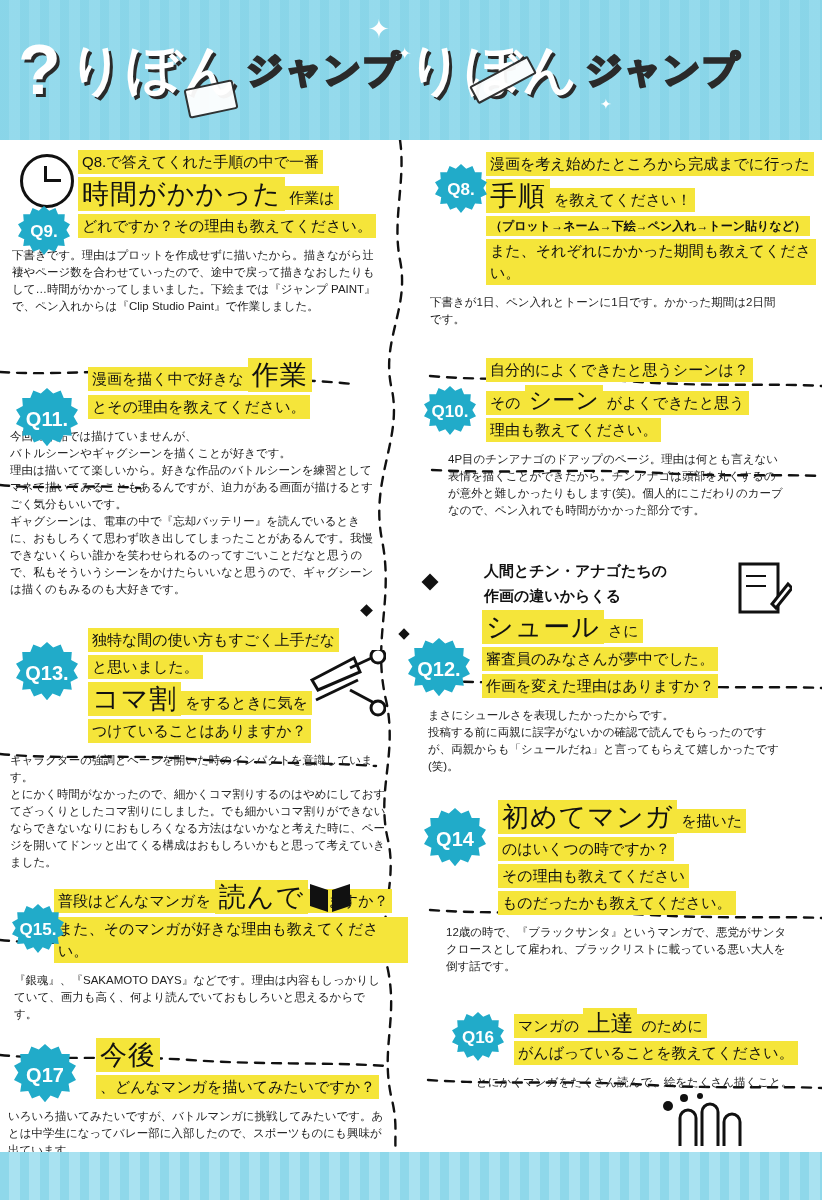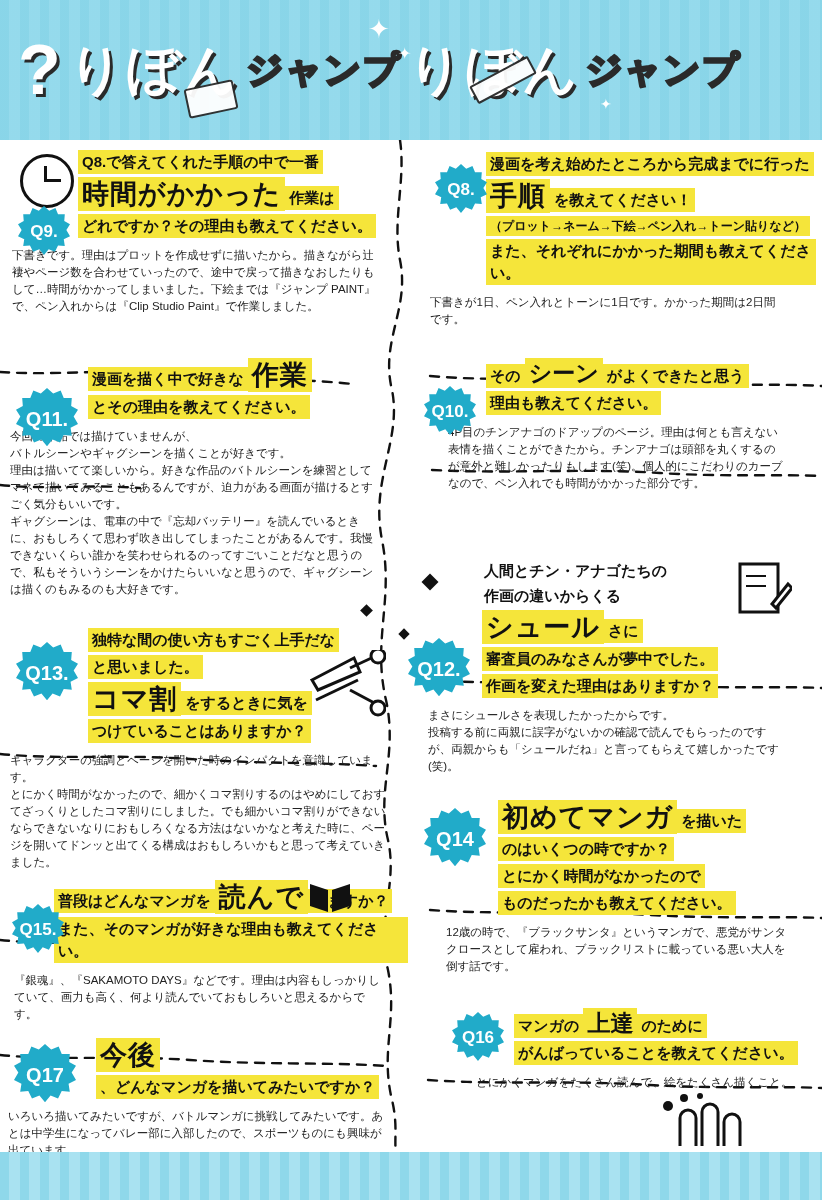--- a/index.html
+++ b/index.html
@@ -77,21 +77,21 @@
     background:#21abc9;
     position:absolute;
     -webkit-clip-path:polygon(50% 0%,60% 9%,72% 4%,77% 16%,90% 16%,89% 29%,100% 35%,93% 46%,100% 58%,88% 64%,90% 77%,77% 76%,71% 88%,59% 83%,50% 94%,41% 83%,29% 88%,23% 76%,10% 77%,12% 64%,0% 58%,7% 46%,0% 35%,11% 29%,10% 16%,23% 16%,28% 4%,40% 9%);
             clip-path:polygon(50% 0%,60% 9%,72% 4%,77% 16%,90% 16%,89% 29%,100% 35%,93% 46%,100% 58%,88% 64%,90% 77%,77% 76%,71% 88%,59% 83%,50% 94%,41% 83%,29% 88%,23% 76%,10% 77%,12% 64%,0% 58%,7% 46%,0% 35%,11% 29%,10% 16%,23% 16%,28% 4%,40% 9%);
   }
   .badge.lg{width:62px;height:62px;line-height:62px;font-size:20px;}
   .qlines{font-size:0;}
   .ql{
     display:inline-block;
     background:#f5e53a;
-    font-weight:bold;
+    font-weight:normal;
     font-size:15px;
     line-height:22px;
     padding:1px 4px;
     margin-bottom:3px;
     color:#111;
   }
   .ql.plain{background:transparent;padding:0 2px;font-weight:bold;}
   .ql.sm{font-size:12px;line-height:18px;font-weight:bold;}
   .big{font-size:27px;line-height:32px;letter-spacing:1px;}
   .big2{font-size:23px;line-height:28px;}
@@ -168,21 +168,21 @@
       <span class="ql big">手順</span><span class="ql">を教えてください！</span><br>
       <span class="ql sm">（プロット→ネーム→下絵→ペン入れ→トーン貼りなど）</span><br>
       <span class="ql">また、それぞれにかかった期間も教えてください。</span>
     </div>
     <div class="ans" style="margin-left:6px;width:350px;">下書きが1日、ペン入れとトーンに1日です。かかった期間は2日間です。</div>
   </div>
 
   <div class="qblock" style="left:424px;top:218px;width:392px;">
     <div class="badge" style="left:0px;top:28px;">Q10.</div>
     <div class="qlines" style="margin-left:62px;">
-      <br>
+      <span class="ql">自分的によくできたと思うシーンは？</span><br>
       <span class="ql">その</span><span class="ql big2">シーン</span><span class="ql">がよくできたと思う</span><br>
       <span class="ql">理由も教えてください。</span>
     </div>
     <div class="ans" style="margin-left:24px;width:336px;">4P目のチンアナゴのドアップのページ。理由は何とも言えない表情を描くことができたから。チンアナゴは頭部を丸くするのが意外と難しかったりもします(笑)。個人的にこだわりのカーブなので、ペン入れでも時間がかかった部分です。</div>
   </div>
 
   <div class="qblock" style="left:10px;top:218px;width:400px;">
     <div class="badge lg" style="left:6px;top:30px;">Q11.</div>
     <div class="qlines" style="margin-left:78px;">
       <span class="ql">漫画を描く中で好きな</span><span class="ql big">作業</span><br>
@@ -238,21 +238,21 @@
     </div>
     <div class="ans" style="margin-left:0;width:378px;white-space:pre-line;">キャラクターの強調とページを開いた時のインパクトを意識しています。
 とにかく時間がなかったので、細かくコマ割りするのはやめにしておすてざっくりとしたコマ割りにしました。でも細かいコマ割りができないならできないなりにおもしろくなる方法はないかなと考えた時に、ページを開いてドンッと出てくる構成はおもしろいかもと思って考えていきました。</div>
   </div>
 
   <div class="qblock" style="left:424px;top:660px;width:394px;">
     <div class="badge lg" style="left:0px;top:8px;">Q14</div>
     <div class="qlines" style="margin-left:74px;">
       <span class="ql big">初めてマンガ</span><span class="ql">を描いた</span><br>
       <span class="ql">のはいくつの時ですか？</span><br>
-      <span class="ql">とにかく時間がなかったので</span><br>
+      <span class="ql">その理由も教えてください</span><br>
       <span class="ql">ものだったかも教えてください。</span>
     </div>
     <div class="ans" style="margin-left:22px;width:350px;">12歳の時で、『ブラックサンタ』というマンガで、悪党がサンタクロースとして雇われ、ブラックリストに載っている悪い大人を倒す話です。</div>
   </div>
 
   <div class="qblock" style="left:8px;top:740px;width:400px;">
     <div class="badge" style="left:4px;top:24px;">Q15.</div>
     <div class="icon book" style="left:300px;top:0px;">
       <svg width="44" height="34" viewBox="0 0 44 34">
         <path d="M2 4 L20 10 L20 32 L2 26 Z" fill="#111"></path>

